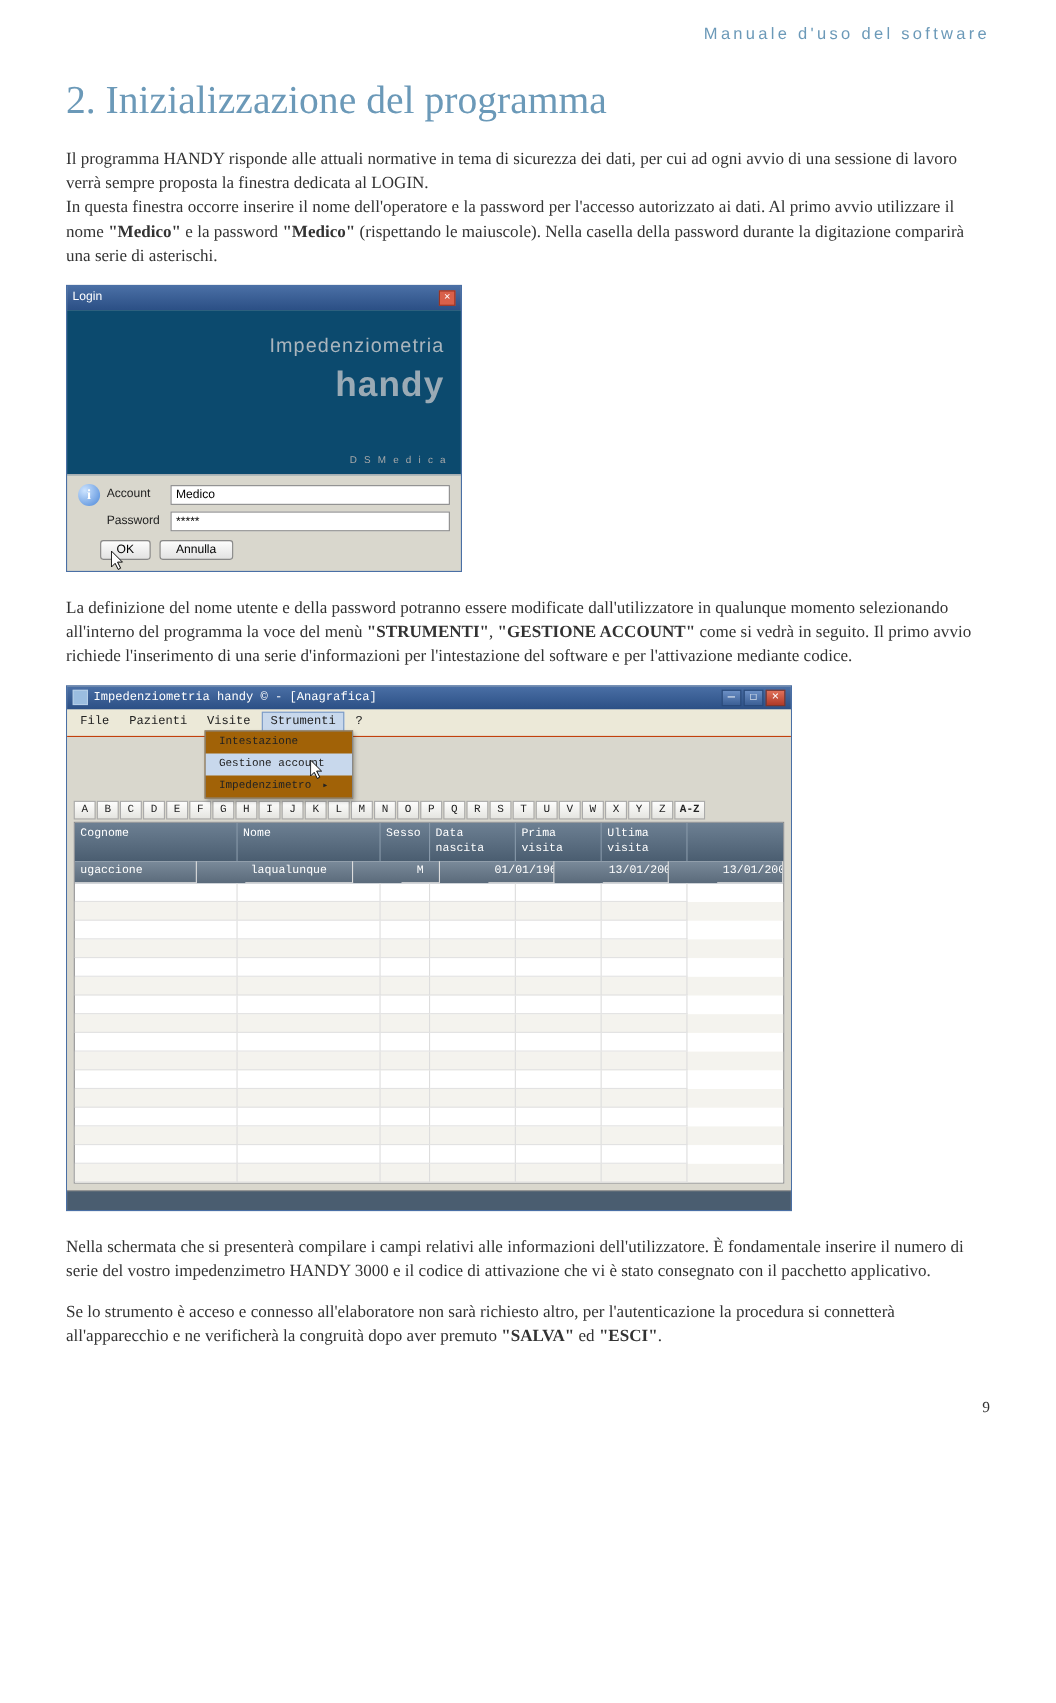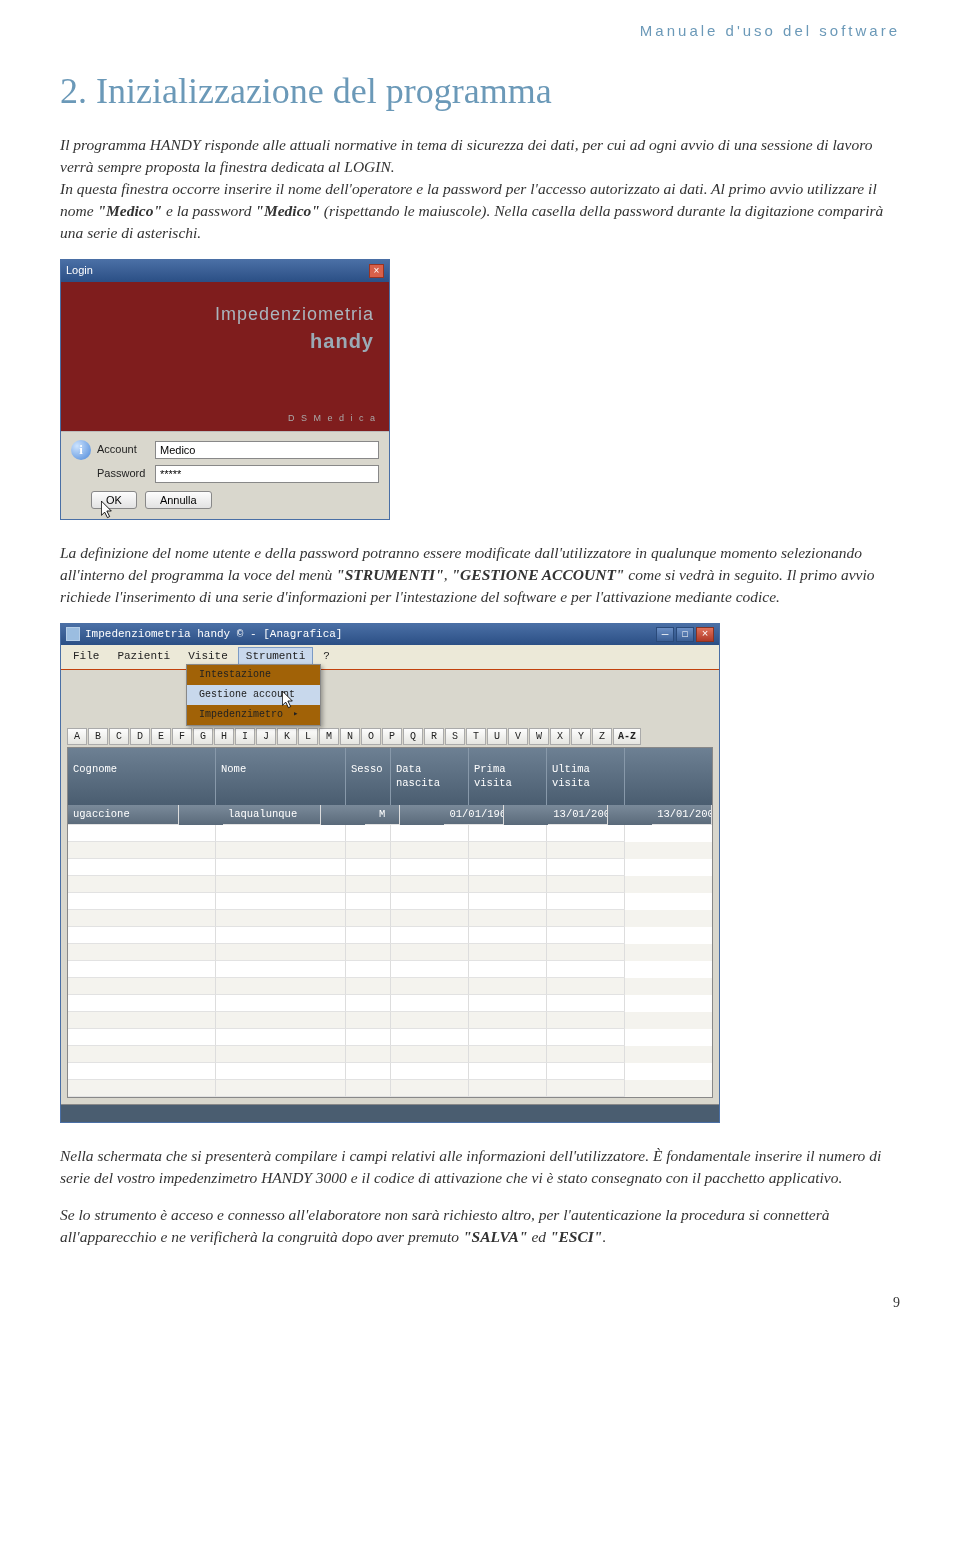--- a/index.html
+++ b/index.html
@@ -28,27 +28,26 @@
     margin-bottom: 18px;
     font-family: Georgia, serif;
     margin-top: 12px;
   }
   p.body-text {
     color: #333;
     font-size: 15.5px;
     line-height: 1.42;
     margin-bottom: 15px;
     text-align: left;
-    font-style: italic;
   }
   b { font-weight: bold; }
 
   
   .login-dialog {
-    width: 330px;
+    width: 360px;
     margin: 8px 0 22px 0;
     border: 1px solid #4a6fa5;
     background: #d9d7cd;
     font-family: Tahoma, Arial, sans-serif;
     font-size: 11px;
   }
   .login-titlebar {
     background: linear-gradient(#4a6fa5, #2b4f85);
     color: #fff;
     padding: 3px 5px;
@@ -60,33 +59,33 @@
   .login-titlebar .close {
     width: 15px; height: 14px;
     background: #d9604a;
     border: 1px solid #932;
     text-align: center;
     font-size: 10px;
     line-height: 12px;
     color: #fff;
   }
   .login-banner {
-    background: #7f1d1d;
+    background: #0c4a6e;
     height: 150px;
     border-bottom: 1px solid #bbb;
     display: flex;
     flex-direction: column;
     align-items: flex-end;
     justify-content: flex-start;
     padding: 20px 15px 5px 15px;
     color: #aab5bd;
     position: relative;
   }
   .login-banner .line1 { font-size: 18px; letter-spacing: 1px; }
-  .login-banner .line2 { font-size: 20px; font-weight: bold; color: #9aaab5; letter-spacing: 1px; }
+  .login-banner .line2 { font-size: 32px; font-weight: bold; color: #9aaab5; letter-spacing: 1px; }
   .login-banner .brand {
     position: absolute; bottom: 6px; right: 12px;
     font-size: 9px; letter-spacing: 2px; color: #aaa;
   }
   .login-form {
     padding: 8px 10px 10px 10px;
   }
   .login-row {
     display: flex;
     align-items: center;
@@ -227,21 +226,21 @@
     border: 1px solid #888;
     background: #fff;
   }
   .grid-head {
     display: flex;
     background: linear-gradient(#6d8093,#4a5d70);
     color: #fff;
     font-size: 10.5px;
   }
   .grid-head div {
-    padding: 14px 5px;
+    padding: 3px 5px;
     border-right: 1px solid #8899aa;
   }
   .col-cognome { width: 148px; }
   .col-nome { width: 130px; }
   .col-sesso { width: 45px; }
   .col-nascita { width: 78px; }
   .col-prima { width: 78px; }
   .col-ultima { width: 78px; }
 
   .grid-row {

